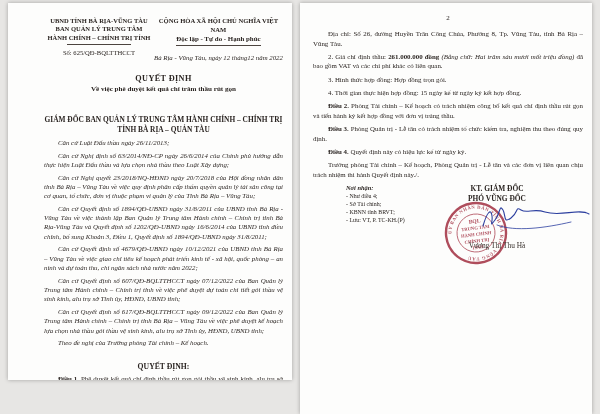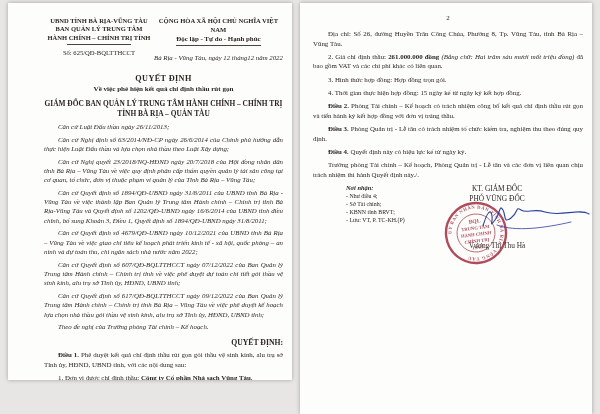--- a/index.html
+++ b/index.html
@@ -31,50 +31,50 @@
   .nat2 span{display:inline-block;border-bottom:0.9px solid #4c443f;padding-bottom:1px;}
   .dateline{font-style:italic;font-size:6.8px;margin-top:8px;}
 
   
   .title{text-align:center;font-weight:bold;margin-top:10px;line-height:1.35;}
   .t1{font-size:8.2px;letter-spacing:.4px;}
   .t2{font-size:7.1px;margin-top:1px;}
   .t3{font-size:7.1px;}
   .u{border-bottom:0.9px solid #2b2522;padding-bottom:.5px;}
 
-  .auth{text-align:center;font-weight:bold;font-size:7.4px;margin-top:4px;line-height:1.35;}
+  .auth{text-align:center;font-weight:bold;font-size:7.4px;margin-top:20px;line-height:1.35;}
 
   
   p{margin:0;}
   .rec{
     font-style:italic;text-align:justify;text-indent:14px;
     font-size:6.85px;line-height:1.36;margin-top:3.4px;
   }
-  .qd{text-align:right;font-weight:bold;font-size:7.7px;margin-top:6px;}
+  .qd{text-align:center;font-weight:bold;font-size:7.7px;margin-top:14px;}
   .art{
     text-align:justify;text-indent:14px;
     font-size:6.9px;line-height:1.38;margin-top:3.6px;
   }
   .b{font-weight:bold;}
   .i{font-style:italic;}
 
   
   .pagenum{text-align:center;font-size:7px;margin-bottom:7px;}
   .art-r{
     text-align:justify;text-indent:15px;
     font-size:6.9px;line-height:1.38;margin-top:3.8px;
   }
   .footer{display:flex;margin-top:5px;}
   .recips{margin-left:33px;font-size:5.9px;line-height:1.35;}
   .recips .rl{font-weight:bold;font-style:italic;font-size:6.4px;}
   .sig{
     position:relative;margin-left:auto;margin-right:2px;
     width:168px;height:86px;text-align:center;
   }
-  .sig .k1,.sig .k2{font-weight:normal;font-size:7.4px;line-height:1.25;}
+  .sig .k1,.sig .k2{font-weight:bold;font-size:7.4px;line-height:1.25;}
   .sig .name{
     position:absolute;left:0;right:0;top:57px;
     font-weight:normal;font-size:7.4px;color:#38302c;
   }
   .stamp{position:absolute;left:25px;top:11px;transform:rotate(-7deg);opacity:.92;}
   .inksig{position:absolute;left:62px;top:8px;}
 </style>
 </head>
 <body>
 
@@ -91,21 +91,21 @@
       </div>
       <div class="hcol hcol-nat">
         <div class="nat1">CỘNG HÒA XÃ HỘI CHỦ NGHĨA VIỆT NAM</div>
         <div class="nat2"><span>Độc lập - Tự do - Hạnh phúc</span></div>
         <div class="dateline">Bà Rịa - Vũng Tàu, ngày 12 tháng12 năm 2022</div>
       </div>
     </div>
 
     <div class="title">
       <div class="t1">QUYẾT ĐỊNH</div>
-      <div class="t2">Về việc phê hiện kết quả chỉ định thầu rút gọn</div>
+      <div class="t2">Về việc phê duyệt kết quả chỉ trăm thầu rút gọn</div>
     </div>
 
     <div class="auth">
       <div>GIÁM ĐỐC BAN QUẢN LÝ TRUNG TÂM HÀNH CHÍNH – CHÍNH TRỊ</div>
       <div>TỈNH BÀ RỊA – QUẢN TÀU</div>
     </div>
 
     <p class="rec">Căn cứ Luật Đấu thầu ngày 26/11/2013;</p>
     <p class="rec">Căn cứ Nghị định số 63/2014/NĐ-CP ngày 26/6/2014 của Chính phủ hướng dẫn thực hiện Luật Đấu thầu và lựa chọn nhà thầu theo Luật Xây dựng;</p>
     <p class="rec">Căn cứ Nghị quyết 23/2018/NQ-HĐND ngày 20/7/2018 của Hội đồng nhân dân tỉnh Bà Rịa – Vũng Tàu về việc quy định phân cấp thẩm quyền quản lý tài sản công tại cơ quan, tổ chức, đơn vị thuộc phạm vi quản lý của Tỉnh Bà Rịa – Vũng Tàu;</p>

